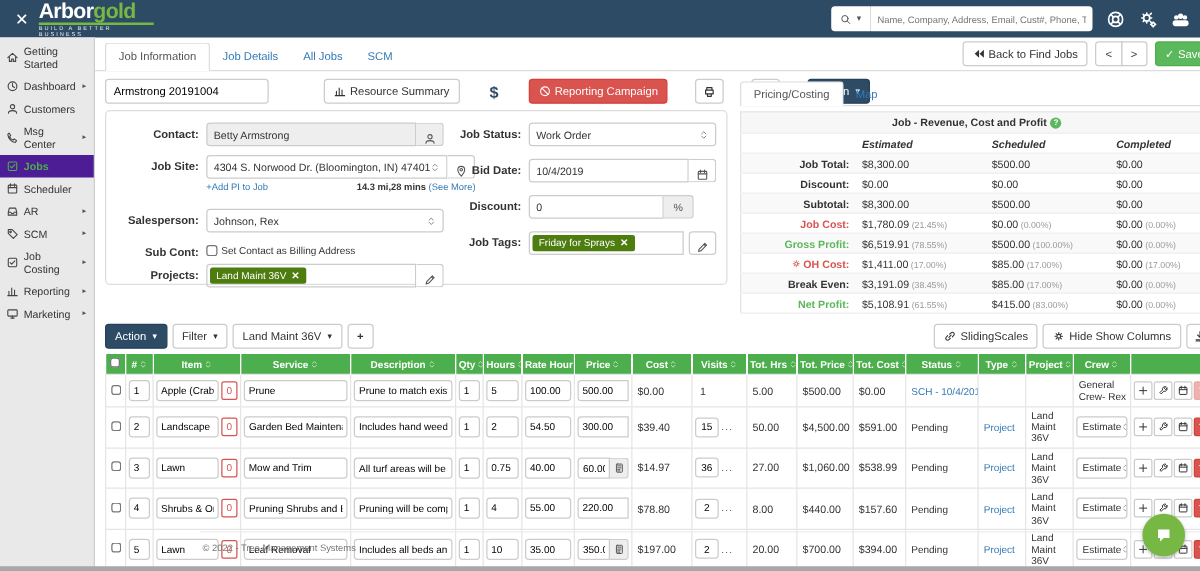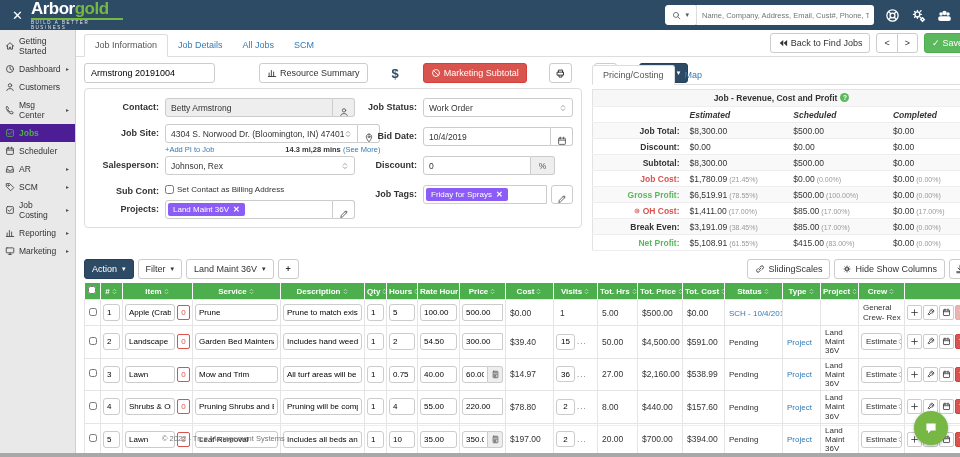--- a/index.html
+++ b/index.html
@@ -65,21 +65,21 @@
   .ro { background:#eee; }
   .addon { width:22px; height:19px; border:1px solid #ccc; border-left:none; background:#fff; border-radius:0 3px 3px 0; display:flex; align-items:center; justify-content:center; cursor:pointer; flex-shrink:0; }
   .addon.gray { background:#eee; }
   .addon i { width:10px; height:10px; color:#555; }
   .sub-links { display:flex; justify-content:space-between; font-size:7.5px; margin-top:2px; }
   .link { color:#337ab7; cursor:pointer; text-decoration:none; }
   .dist { color:#333; font-weight:bold; }
   .chkrow { display:flex; align-items:flex-end; gap:3px; font-size:8px; margin-top:3px; }
   .chkrow input { width:9px; height:9px; }
   .tagbox { min-height:19px; border:1px solid #ccc; border-radius:3px 0 0 3px; width:100%; padding:1px 2px; display:flex; align-items:center; }
-  .tag { background:#8b5cf6; color:#fff; font-size:8px; border-radius:2px; padding:2px 5px; white-space:nowrap; cursor:pointer; }
+  .tag { background:#4d7c0f; color:#fff; font-size:8px; border-radius:2px; padding:2px 5px; white-space:nowrap; cursor:pointer; }
   .tag .x { margin-left:4px; font-weight:bold; }
   .pct-addon { width:24px; height:19px; border:1px solid #ccc; border-left:none; background:#eee; border-radius:0 3px 3px 0; font-size:8.5px; display:flex; align-items:center; justify-content:center; color:#555; }
   .dcaret { width:8px; height:10px; color:#777; flex-shrink:0; }
 
   
   .rightpane { flex:1; }
   .ptabs { display:flex; align-items:flex-end; border-bottom:1px solid #ddd; height:22px; }
   .ptab { font-size:9px; padding:4px 10px; color:#337ab7; cursor:pointer; }
   .ptab.active { color:#555; border:1px solid #ddd; border-bottom:1px solid #fff; border-radius:3px 3px 0 0; margin-bottom:-1px; background:#fff; }
   .ptable { width:100%; border-collapse:collapse; margin-top:4px; font-size:8.5px; border:1px solid #e3e3e3; }
@@ -302,21 +302,21 @@
                     <path d="M3.4 13V8M7 13V4M10.6 13V6.4M2 13.6h12"></path>
                   </svg></i>
                 <span>Resource Summary</span>
               </button>
             <span class="dollar">$</span>
             <button class="btn btn-red">
                 <i><svg viewBox="0 0 16 16" width="100%" height="100%" fill="none" stroke="currentColor" stroke-width="1.4" stroke-linecap="round" stroke-linejoin="round">
                     <circle cx="8" cy="8" r="5.6"></circle>
                     <path d="M4.1 4.1l7.8 7.8"></path>
                   </svg></i>
-                <span>Marketing Subtotal</span>
+                <span>Reporting Campaign</span>
               </button>
             <button class="btn" style="padding:0 5px">
                 <i style="width:11px;height:11px"><svg viewBox="0 0 16 16" width="100%" height="100%" fill="none" stroke="currentColor" stroke-width="1.4" stroke-linecap="round" stroke-linejoin="round">
                     <path d="M5 6V3h6v3M3.6 6h8.8v4.4h-2.2v2.8H5.8v-2.8H3.6zM5.8 10.4h4.4"></path>
                   </svg></i>
               </button>
             <button class="btn" style="padding:0 5px">
                 <i style="width:11px;height:11px"><svg viewBox="0 0 16 16" width="100%" height="100%" fill="none" stroke="currentColor" stroke-width="1.4" stroke-linecap="round" stroke-linejoin="round">
                     <rect x="2" y="3.6" width="12" height="8.8" rx="1"></rect>
                     <path d="M2 4.4l6 5 6-5"></path>
@@ -337,21 +337,21 @@
                   <div class="tinput ro">Betty Armstrong</div>
                   <div class="addon gray">
                         <i><svg viewBox="0 0 16 16" width="100%" height="100%" fill="none" stroke="currentColor" stroke-width="1.4" stroke-linecap="round" stroke-linejoin="round">
                             <circle cx="8" cy="5.4" r="2.7"></circle>
                             <path d="M2.8 13.6c0-4.2 10.4-4.2 10.4 0"></path>
                           </svg></i>
                       </div>
                 </div>
                   </div>
               </div>
-              <div class="frow" style="margin-bottom:2px">
+              <div class="frow" style="margin-bottom:13px">
                 <div class="flabel">Job Site:</div>
                 <div class="fctrl">
                   <div class="inputrow">
                     <div class="tselect">
                         <span style="overflow:hidden;text-overflow:ellipsis">4304 S. Norwood Dr. (Bloomington, IN) 47401</span>
                         <i class="dcaret"><svg viewBox="0 0 16 16" width="100%" height="100%" fill="none" stroke="currentColor" stroke-width="1.4" stroke-linecap="round" stroke-linejoin="round">
                             <path d="M4.6 6.2L8 2.8l3.4 3.4M4.6 9.8L8 13.2l3.4-3.4"></path>
                           </svg></i>
                       </div>
                     <div class="addon">
@@ -799,21 +799,21 @@
                   </div>
                 </td>
                 <td class="txtc">$14.97</td>
                 <td>
                   <div class="visitcell">
                     <input class="vinput" value="36" style="">
                     <span class="dots">...</span>
                   </div>
                 </td>
                 <td class="txtc">27.00</td>
-                <td class="txtc">$2,160.00</td>
+                <td class="txtc">$1,060.00</td>
                 <td class="txtc">$538.99</td>
                 <td class="txtc"><span class="pend">Pending</span></td>
                 <td class="txtc"><span class="slink">Project</span></td>
                 <td class="txtc">
                   <span class="small2">Land Maint 36V</span>
                 </td>
                 <td>
                   <div class="mini-select">
                     <span>Estimate</span>
                     <i class="dcaret" style="width:7px;height:9px"><svg viewBox="0 0 16 16" width="100%" height="100%" fill="none" stroke="currentColor" stroke-width="1.4" stroke-linecap="round" stroke-linejoin="round">

